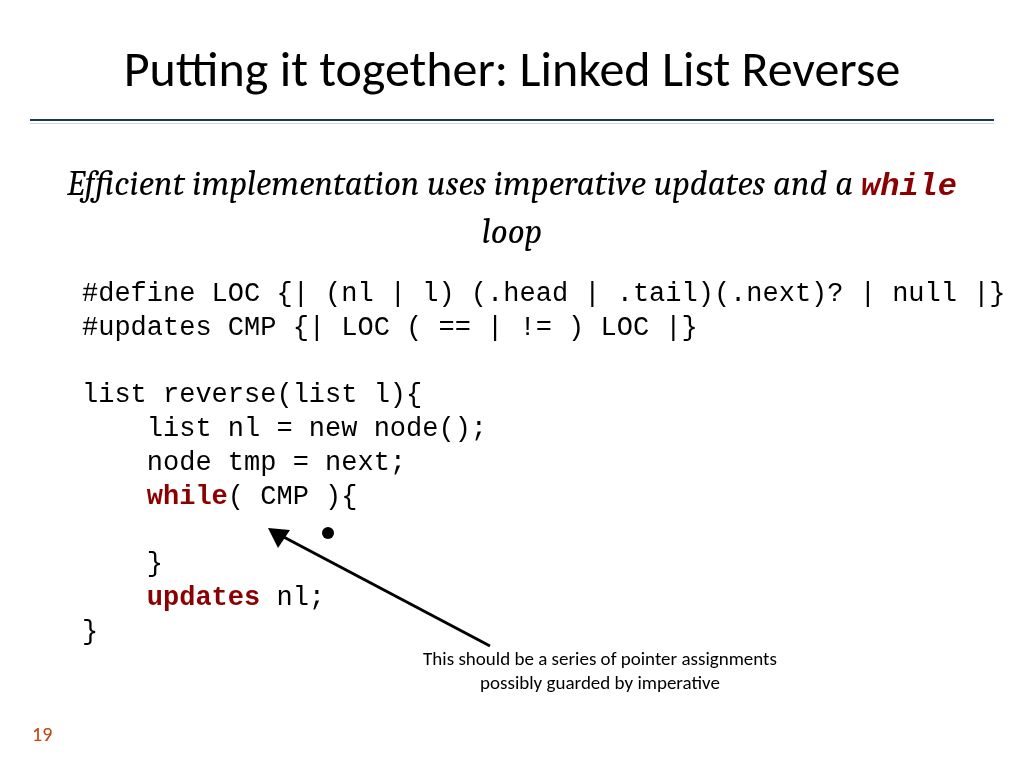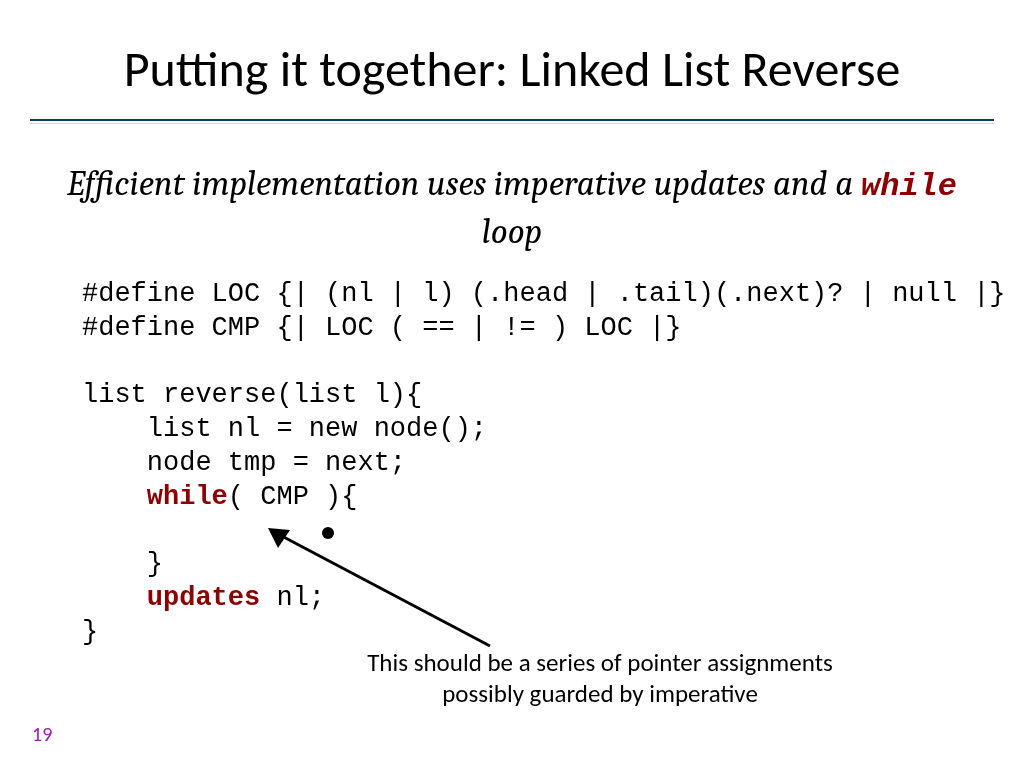--- a/index.html
+++ b/index.html
@@ -86,57 +86,57 @@
     width: 12px;
     height: 12px;
     background: #000;
     border-radius: 50%;
   }
   .annotation {
     position: absolute;
     top: 647px;
     left: 256px;
     right: 80px;
-    font-size: 25px;
+    font-size: 19px;
     line-height: 1.25;
     text-align: center;
   }
   .arrow-svg {
     position: absolute;
     left: 260px;
     top: 520px;
     pointer-events: none;
   }
   .pagenum {
     position: absolute;
     left: 32px;
     bottom: 22px;
     font-size: 20px;
-    color: #a21caf;
+    color: #c2410c;
     text-align: right;
   }
 </style>
 </head>
 <body>
 
 <div class="slide">
 
   <div class="title">Putting it together: Linked List Reverse</div>
 
   <div class="rule-group">
     <hr class="rule-dark">
     <hr class="rule-light">
   </div>
 
   <div class="subtitle">
     <span>Efficient implementation uses imperative updates and a </span><span class="kw">while</span><span> loop</span>
   </div>
 
   <div class="code"><span>#define LOC {| (nl | l) (.head | .tail)(.next)? | null |}</span>
-<span>#define CMP {| LOC ( == | != ) LOC |}</span>
+<span>#updates CMP {| LOC ( == | != ) LOC |}</span>
 <span></span>
 <span>list reverse(list l){</span>
 <span>    list nl = new node();</span>
 <span>    node tmp = next;</span>
 <span>    </span><span class="kw2">while</span><span>( CMP ){</span>
 <span class="dot-holder"><span> </span><span class="dot"></span></span>
 <span>    }</span>
 <span>    </span><span class="kw2">updates</span><span> nl;</span>
 <span>}</span></div>
 

